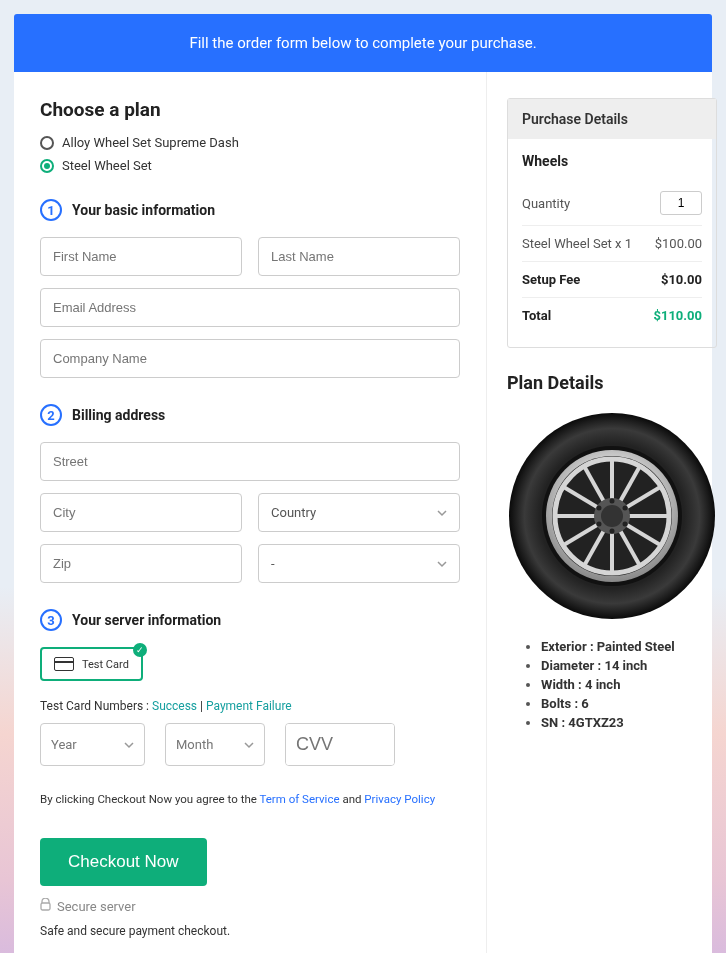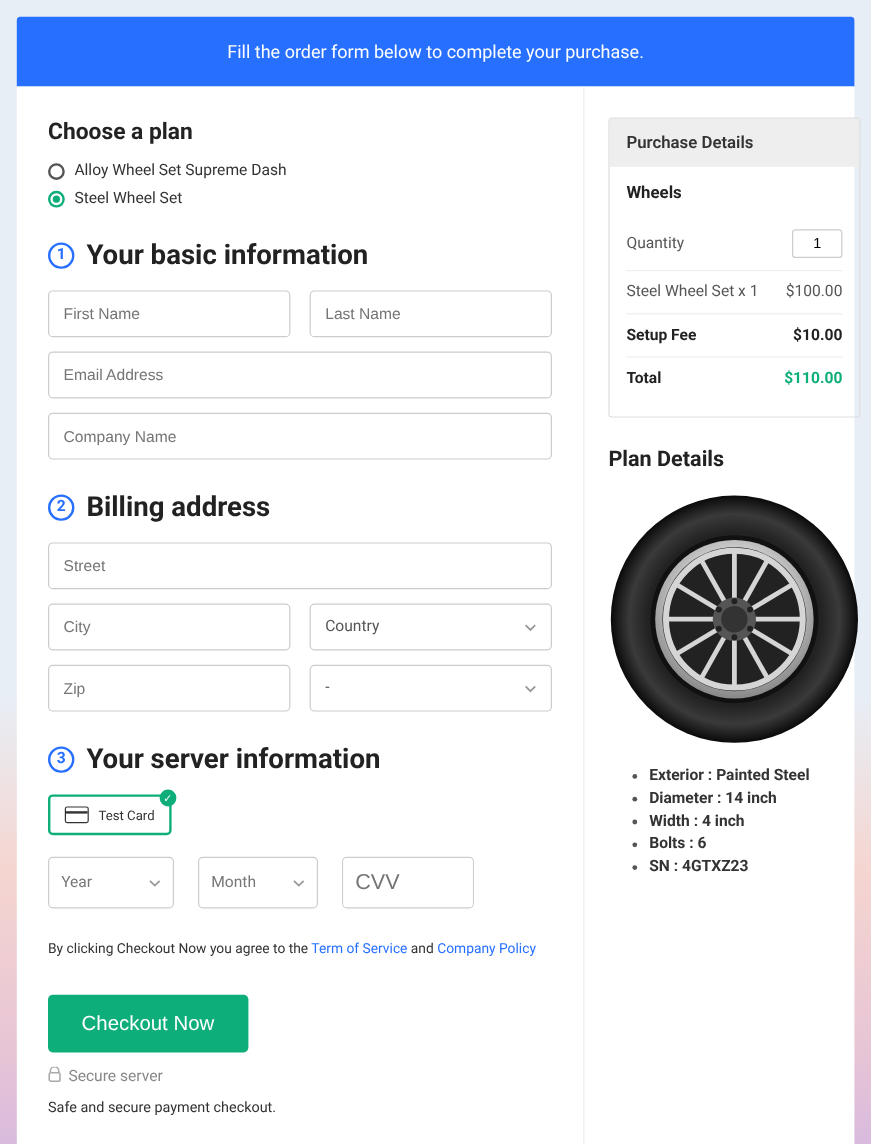--- a/index.html
+++ b/index.html
@@ -74,21 +74,21 @@
     border: 2px solid #2770ff;
     border-radius: 50%;
     color: #2770ff;
     font-weight: 700;
     font-size: 13px;
     display: flex;
     align-items: center;
     justify-content: center;
   }
   .section-title {
-    font-size: 23px;
+    font-size: 14px;
     font-weight: 700;
     color: #222;
   }
   .row {
     display: flex;
     gap: 16px;
     margin-bottom: 12px;
   }
   .input {
     flex: 1;
@@ -356,20 +356,23 @@
       <span class="step-num">3</span>
       <span class="section-title">Your server information</span>
     </div>
 
     <div class="card-box">
       <span class="card-icon"></span>
       <span>Test  Card</span>
       <span class="check">✓</span>
     </div>
 
+    <div class="test-line">
+      <span>Test Card Numbers : </span><span class="link">Success</span><span> | </span><span class="link">Payment Failure</span>
+    </div>
 
 
     <div class="pay-row">
       <div class="pay-select year">
         <span>Year</span>
         <span class="chev">
             <svg viewBox="0 0 10 10">
               <path d="M1 3 L5 7 L9 3" stroke="#999" stroke-width="1.5" fill="none"></path>
             </svg>
           </span>
@@ -382,21 +385,21 @@
             </svg>
           </span>
       </div>
       <div class="cvv-wrap">
         <input class="cvv-in" placeholder="CVV" style="">
 
       </div>
     </div>
 
     <div class="tos">
-      <span>By clicking Checkout Now you agree to the </span><span class="link">Term of Service</span><span> and </span><span class="link">Company Policy</span>
+      <span>By clicking Checkout Now you agree to the </span><span class="link">Term of Service</span><span> and </span><span class="link">Privacy Policy</span>
     </div>
 
     <button class="checkout-btn">Checkout Now</button>
 
     <div class="secure">
       <span><svg width="11" height="13" viewBox="0 0 11 13">
             <path d="M2 5 V3.5 a3.5 3.5 0 0 1 7 0 V5" stroke="#aaa" stroke-width="1.3" fill="none"></path>
             <rect x="1" y="5" width="9" height="7" rx="1.5" stroke="#aaa" stroke-width="1.3" fill="none"></rect>
           </svg></span>
       <span>Secure server</span>

